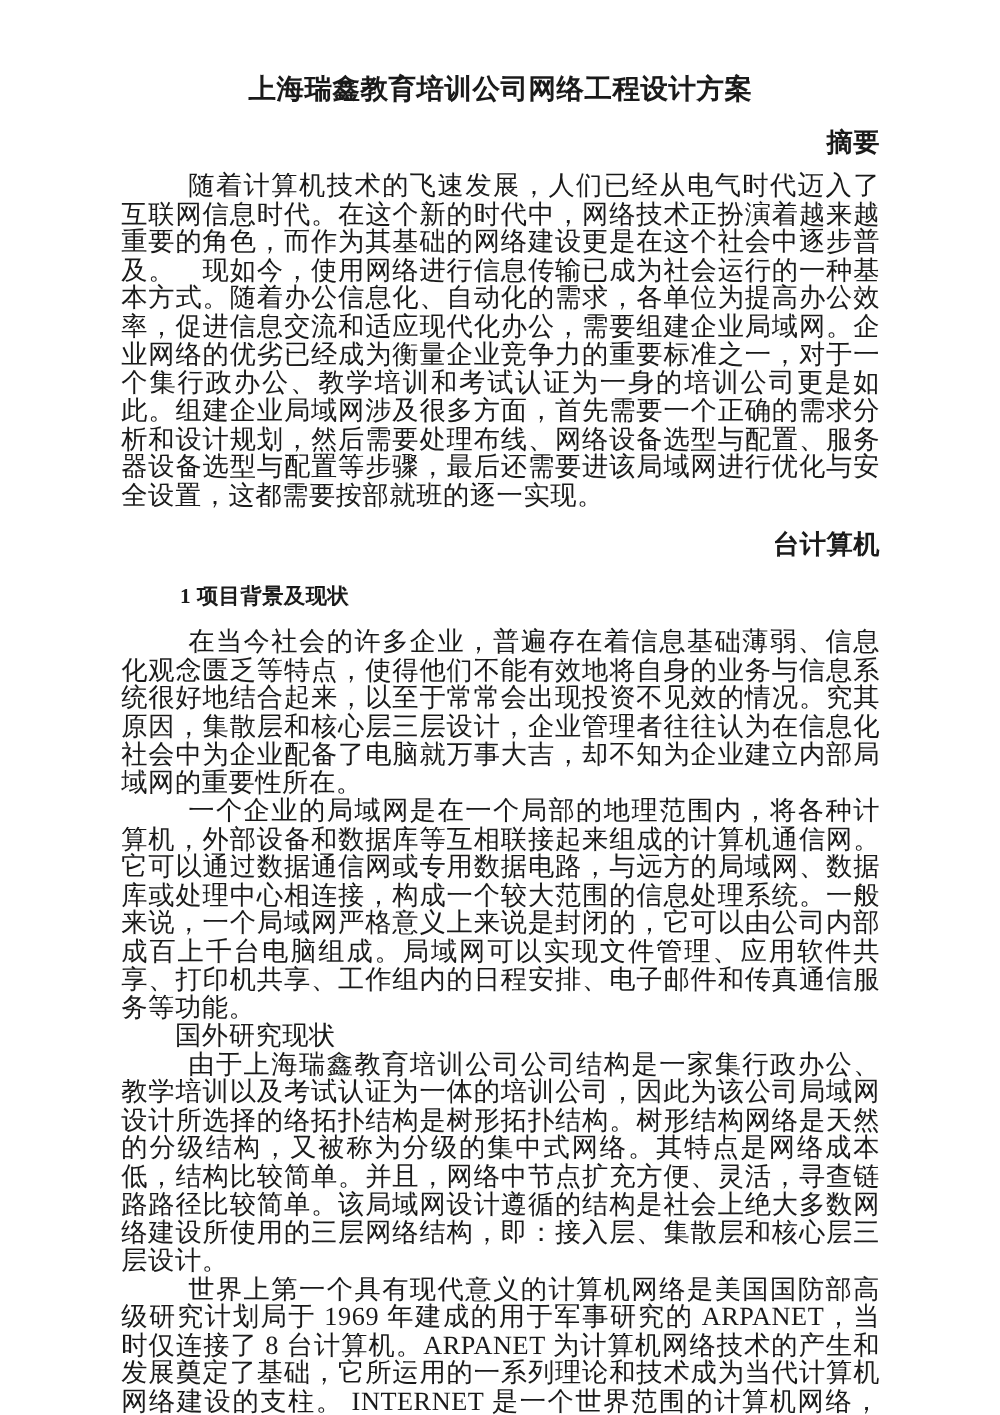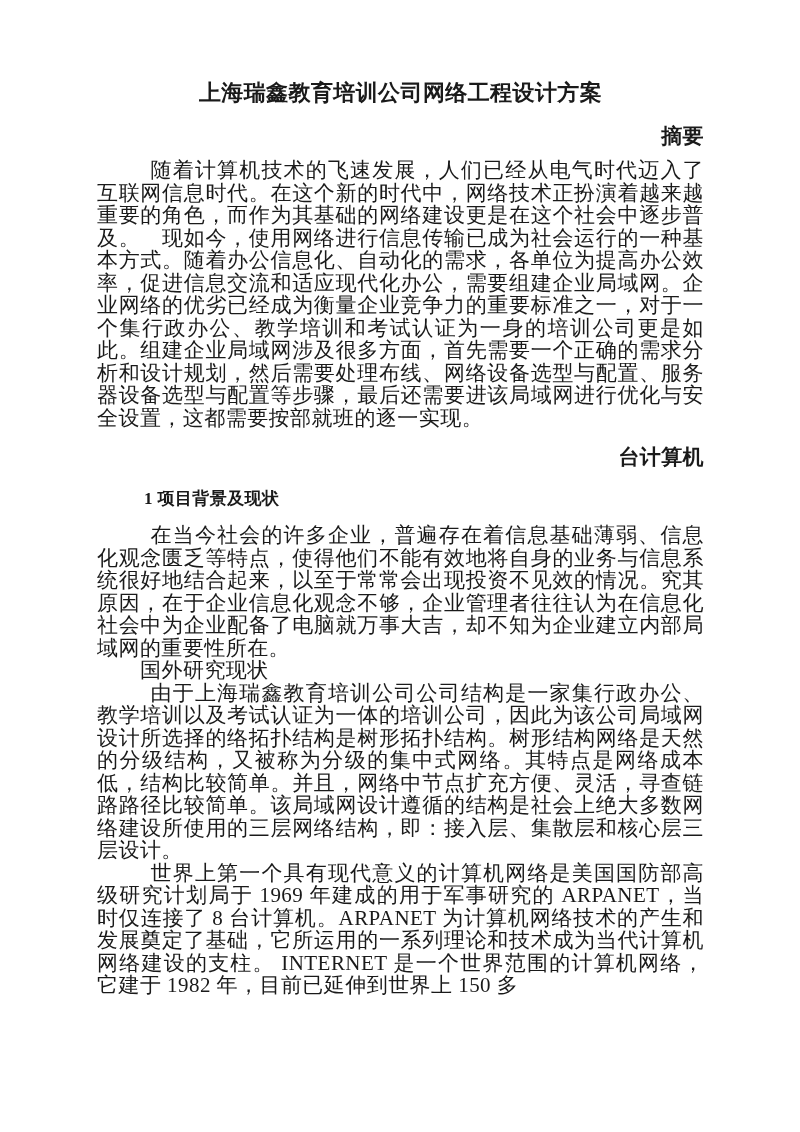--- a/index.html
+++ b/index.html
@@ -11,21 +11,21 @@
     width: 800px;
     height: 1132px;
     overflow: hidden;
     color: #1a1a1a;
     font-family: "Liberation Serif", "DejaVu Serif", serif;
   }
   .page {
     box-sizing: border-box;
     width: 800px;
     height: 1132px;
-    padding: 76px 96px 0 97px;
+    padding: 54px 96px 0 97px;
     background: #ffffff;
   }
   .doc-title {
     font-size: 22px;
     font-weight: 700;
     text-align: center;
     letter-spacing: 0.4px;
     line-height: 33px;
     margin: 0;
   }
@@ -73,23 +73,24 @@
   <h1 class="doc-title">上海瑞鑫教育培训公司网络工程设计方案</h1>
 
   <h2 class="center-heading abstract-heading">摘要</h2>
 
   <p class="body-par abstract-par">随着计算机技术的飞速发展，人们已经从电气时代迈入了互联网信息时代。在这个新的时代中，网络技术正扮演着越来越重要的角色，而作为其基础的网络建设更是在这个社会中逐步普及。　现如今，使用网络进行信息传输已成为社会运行的一种基本方式。随着办公信息化、自动化的需求，各单位为提高办公效率，促进信息交流和适应现代化办公，需要组建企业局域网。企业网络的优劣已经成为衡量企业竞争力的重要标准之一，对于一个集行政办公、教学培训和考试认证为一身的培训公司更是如此。组建企业局域网涉及很多方面，首先需要一个正确的需求分析和设计规划，然后需要处理布线、网络设备选型与配置、服务器设备选型与配置等步骤，最后还需要进该局域网进行优化与安全设置，这都需要按部就班的逐一实现。</p>
 
   <h2 class="center-heading requirements-heading">台计算机</h2>
 
   <h3 class="sub-heading">1 项目背景及现状</h3>
 
-  <p class="body-par">在当今社会的许多企业，普遍存在着信息基础薄弱、信息化观念匮乏等特点，使得他们不能有效地将自身的业务与信息系统很好地结合起来，以至于常常会出现投资不见效的情况。究其原因，在于企业信息化观念不够，企业管理者往往认为在信息化社会中为企业配备了电脑就万事大吉，却不知为企业建立内部局域网的重要性所在。</p>
+  <p class="body-par">在当今社会的许多企业，普遍存在着信息基础薄弱、信息化观念匮乏等特点，使得他们不能有效地将自身的业务与信息系统很好地结合起来，以至于常常会出现投资不见效的情况。究其原因，集散层和核心层三层设计，企业管理者往往认为在信息化社会中为企业配备了电脑就万事大吉，却不知为企业建立内部局域网的重要性所在。</p>
 
 
+  <p class="body-par">一个企业的局域网是在一个局部的地理范围内，将各种计算机，外部设备和数据库等互相联接起来组成的计算机通信网。它可以通过数据通信网或专用数据电路，与远方的局域网、数据库或处理中心相连接，构成一个较大范围的信息处理系统。一般来说，一个局域网严格意义上来说是封闭的，它可以由公司内部成百上千台电脑组成。局域网可以实现文件管理、应用软件共享、打印机共享、工作组内的日程安排、电子邮件和传真通信服务等功能。</p>
 
   <p class="body-par plain-sub-heading">国外研究现状</p>
 
   <p class="body-par">由于上海瑞鑫教育培训公司公司结构是一家集行政办公、教学培训以及考试认证为一体的培训公司，因此为该公司局域网设计所选择的络拓扑结构是树形拓扑结构。树形结构网络是天然的分级结构，又被称为分级的集中式网络。其特点是网络成本低，结构比较简单。并且，网络中节点扩充方便、灵活，寻查链路路径比较简单。该局域网设计遵循的结构是社会上绝大多数网络建设所使用的三层网络结构，即：接入层、集散层和核心层三层设计。</p>
 
   <p class="body-par">世界上第一个具有现代意义的计算机网络是美国国防部高级研究计划局于 1969 年建成的用于军事研究的 ARPANET，当时仅连接了 8 台计算机。ARPANET 为计算机网络技术的产生和发展奠定了基础，它所运用的一系列理论和技术成为当代计算机网络建设的支柱。 INTERNET 是一个世界范围的计算机网络，它建于 1982 年，目前已延伸到世界上 150 多</p>
 
 </div>
 
 </body></html>

